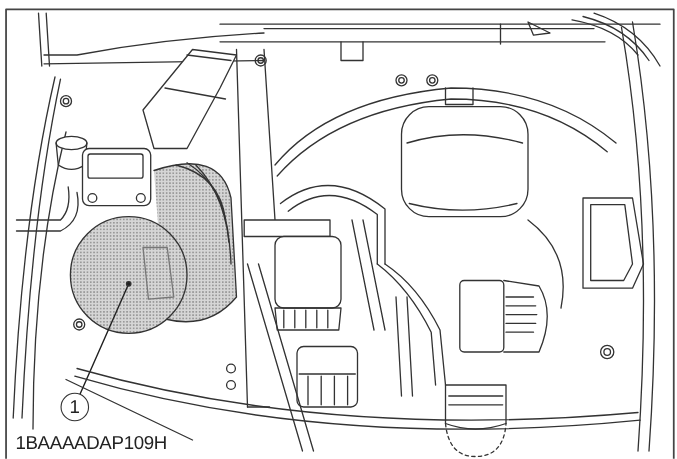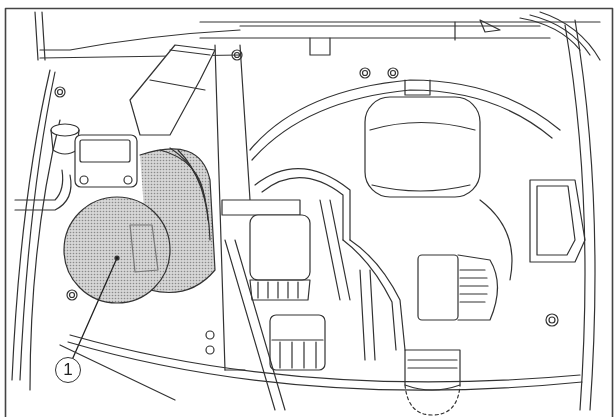--- a/index.html
+++ b/index.html
@@ -142,13 +142,14 @@
       <path d="M480 200 Q520 230 510 280"></path>
       <path d="M320 200 Q330 250 340 300"></path>
       <path d="M330 200 Q340 250 350 300"></path>
       <path d="M360 270 L365 360 M370 270 L375 360"></path>
     </g>
   </svg>
 
   <div class="callout">
     <span>1</span>
   </div>
+  <div class="fig-id">1BAAAADAP109H</div>
 </div>
 
 </body></html>

